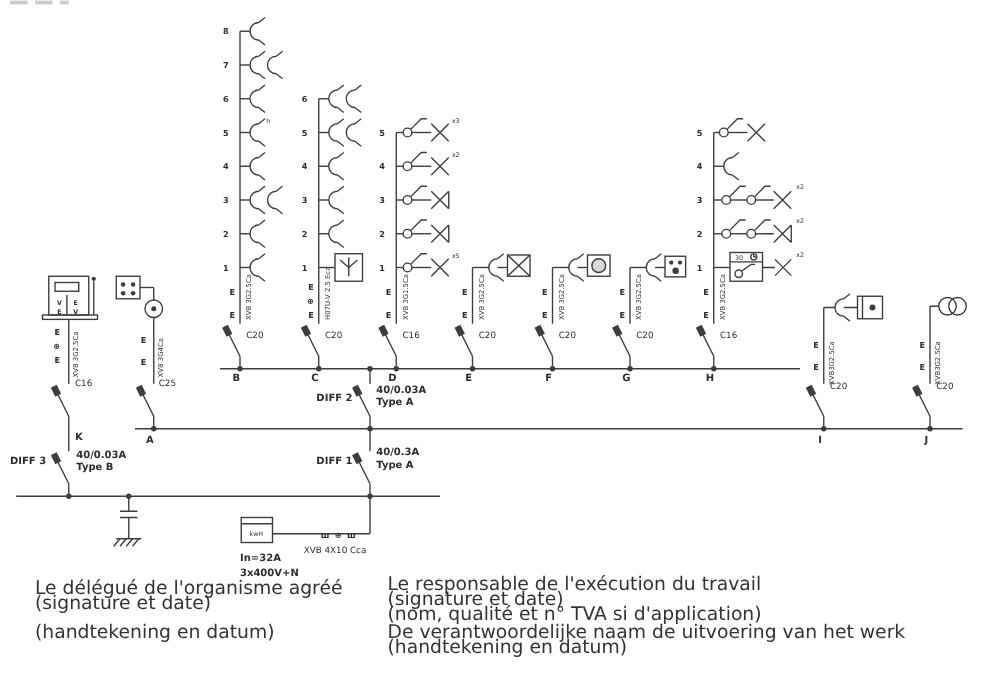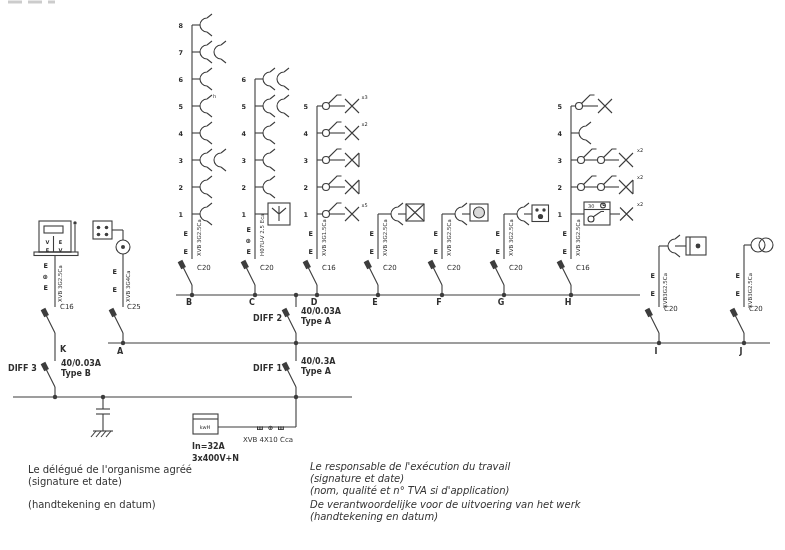--- a/index.html
+++ b/index.html
@@ -13,21 +13,21 @@
   svg .artifact{stroke:#cccccc;stroke-width:3;}
   svg text{fill:#2e2e2e;stroke:none;font-family:"DejaVu Sans","Liberation Sans",sans-serif;}
   .lbl{font-size:8px;font-weight:bold;}
   .ann{font-size:8px;font-weight:bold;}
   .brk{font-size:7px;}
   .cab{font-size:5.5px;}
   .num{font-size:6.5px;font-weight:bold;}
   .emk{font-size:6.5px;font-weight:bold;}
   .cnt{font-size:5px;}
   .tin{font-size:5px;}
-  .sig{position:absolute;font-size:10px;color:#333;line-height:12px;}
+  .sig{position:absolute;font-size:15px;color:#333;line-height:12px;}
   .sig .para{margin-bottom:11px;}
 </style>
 </head>
 <body>
 <div id="page">
 
 <svg width="785" height="462" viewBox="0 0 785 462">
 
   <g>
     <line class="artifact" x1="8" y1="2" x2="22" y2="2"></line>
@@ -471,25 +471,25 @@
 <div class="sig" style="left:28px;top:464px;">
   <div class="para">
     <div>Le délégué de l'organisme agréé</div>
     <div>(signature et date)</div>
   </div>
   <div class="para">
     <div>(handtekening en datum)</div>
   </div>
 </div>
 
-<div class="sig" style="left:310px;top:461px;font-style:italic;">
+<div class="sig" style="left:310px;top:461px;">
   <div class="para" style="margin-bottom:2px;">
     <div>Le responsable de l'exécution du travail</div>
     <div>(signature et date)</div>
     <div>(nom, qualité et n° TVA si d'application)</div>
   </div>
   <div class="para">
-    <div>De verantwoordelijke voor de uitvoering van het werk</div>
+    <div>De verantwoordelijke naam de uitvoering van het werk</div>
     <div>(handtekening en datum)</div>
   </div>
 </div>
 
 </div>
 
 </body></html>

